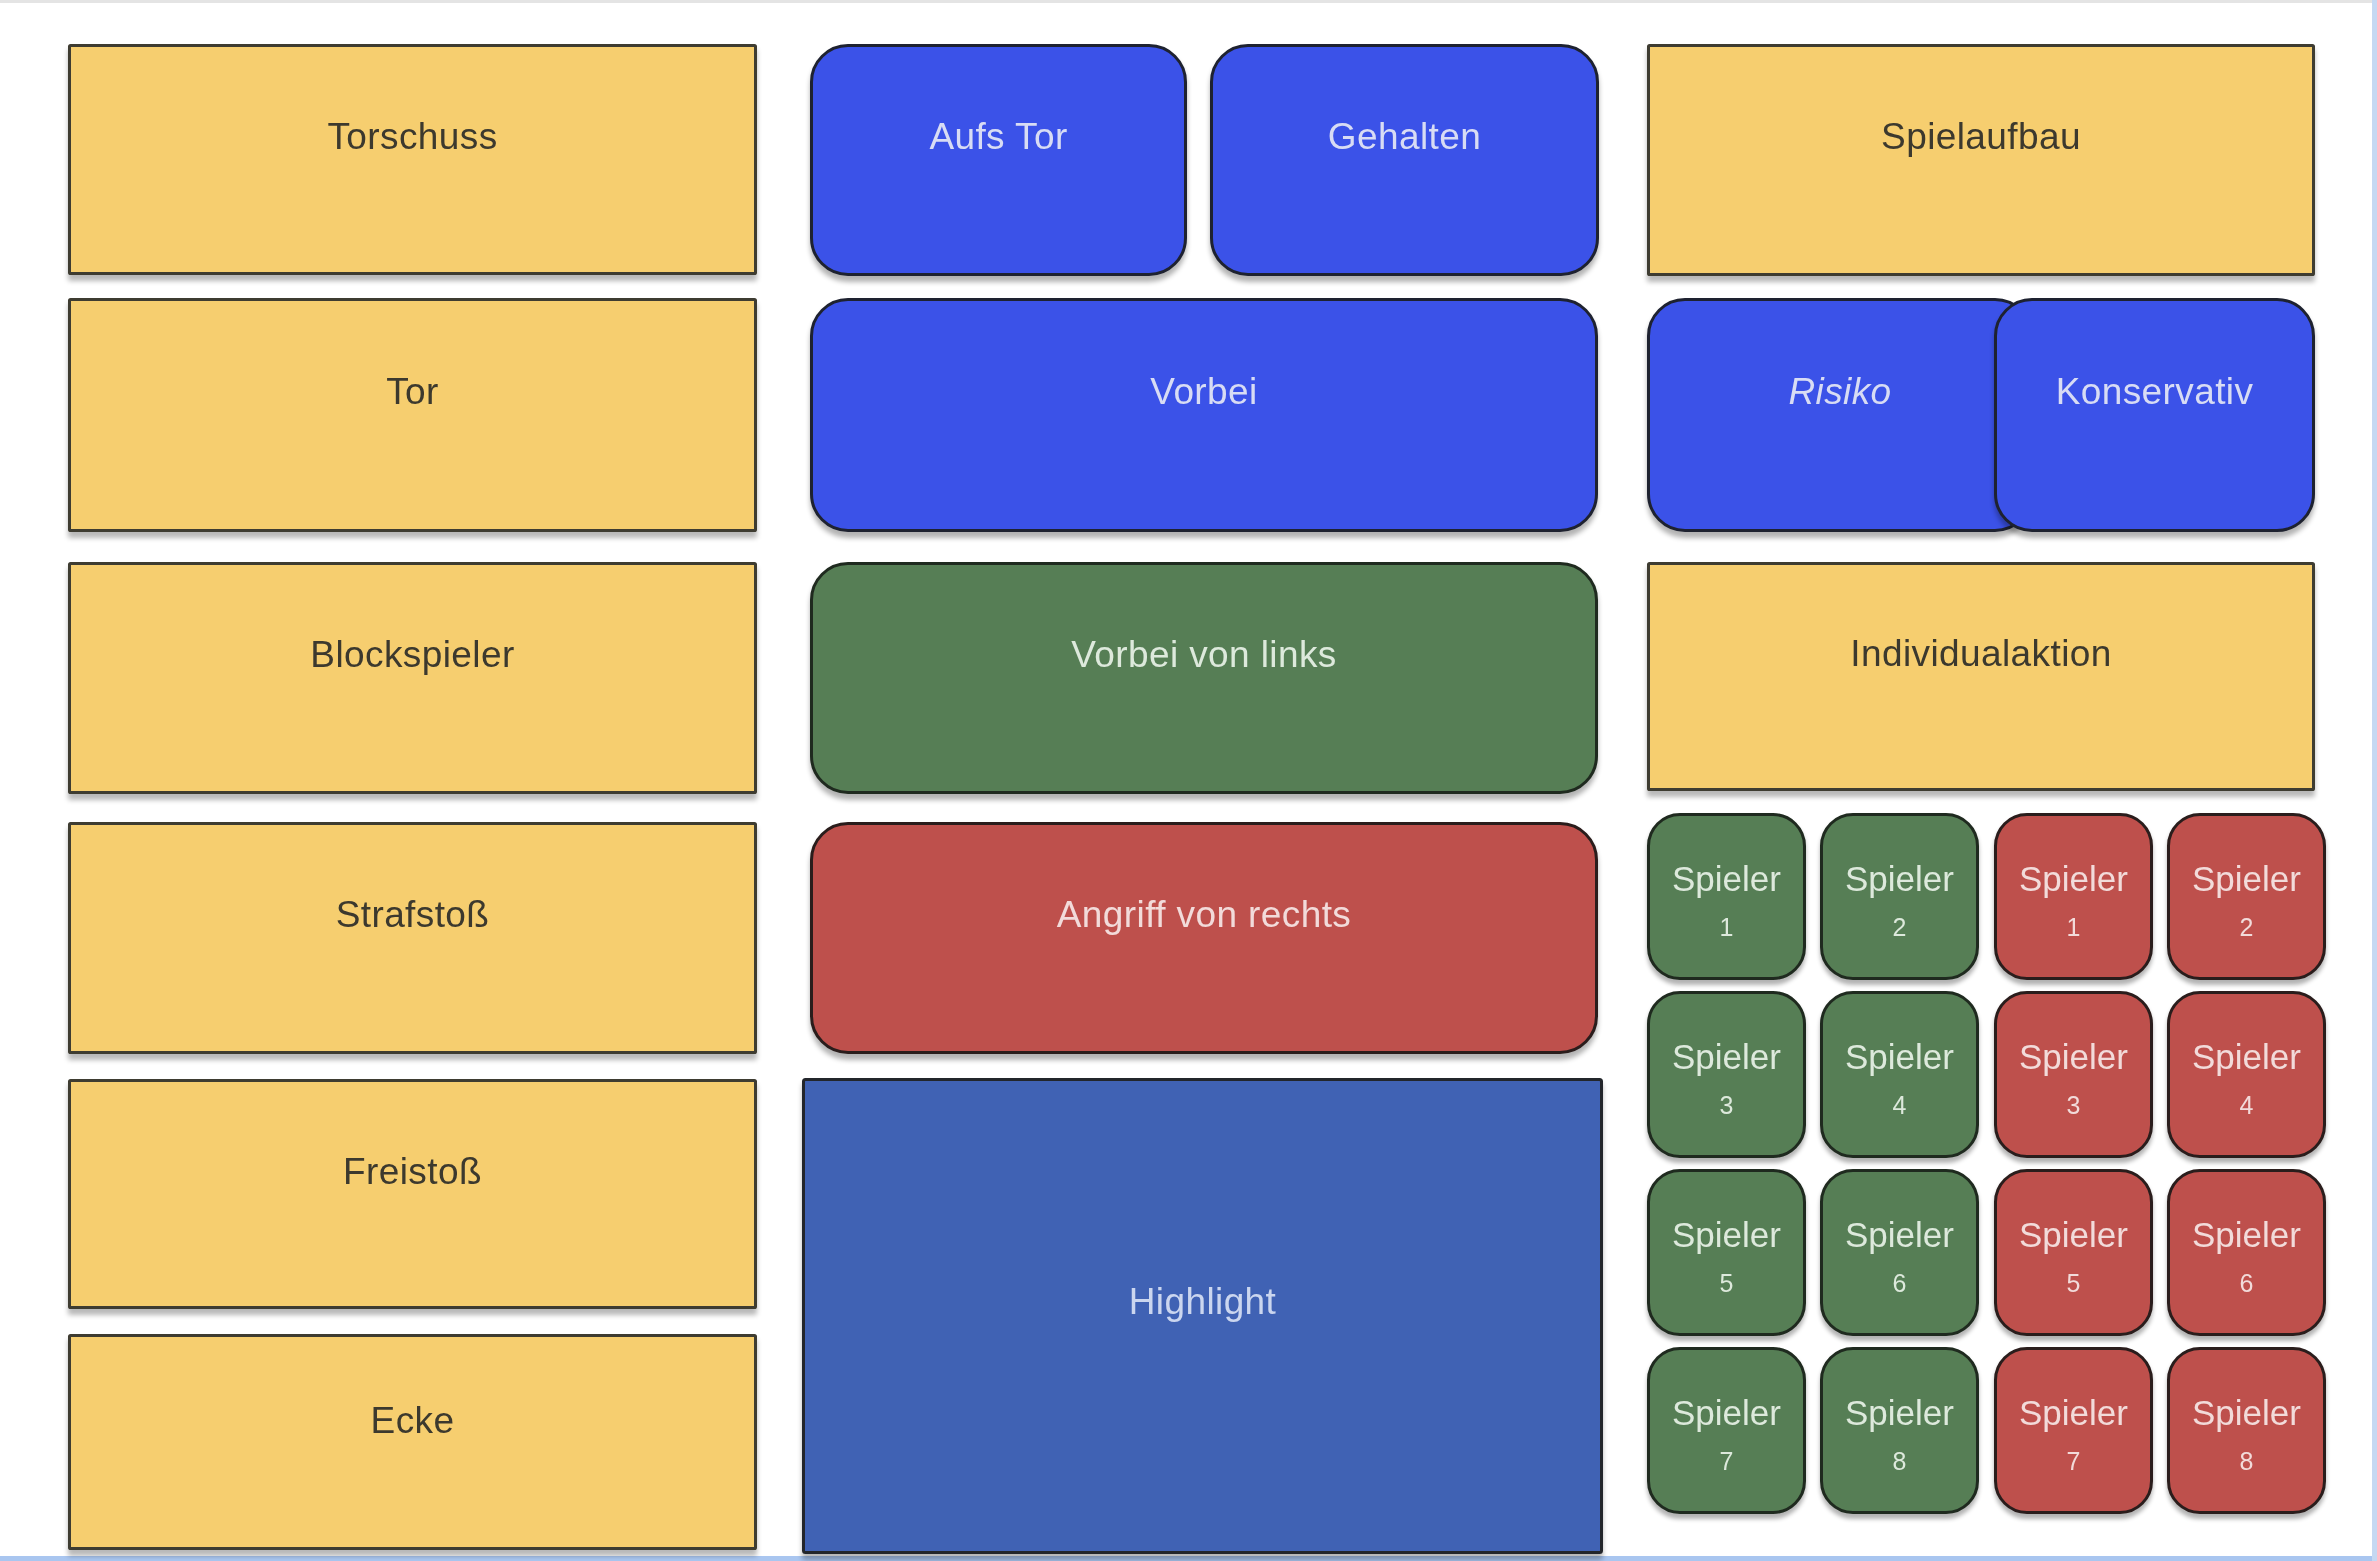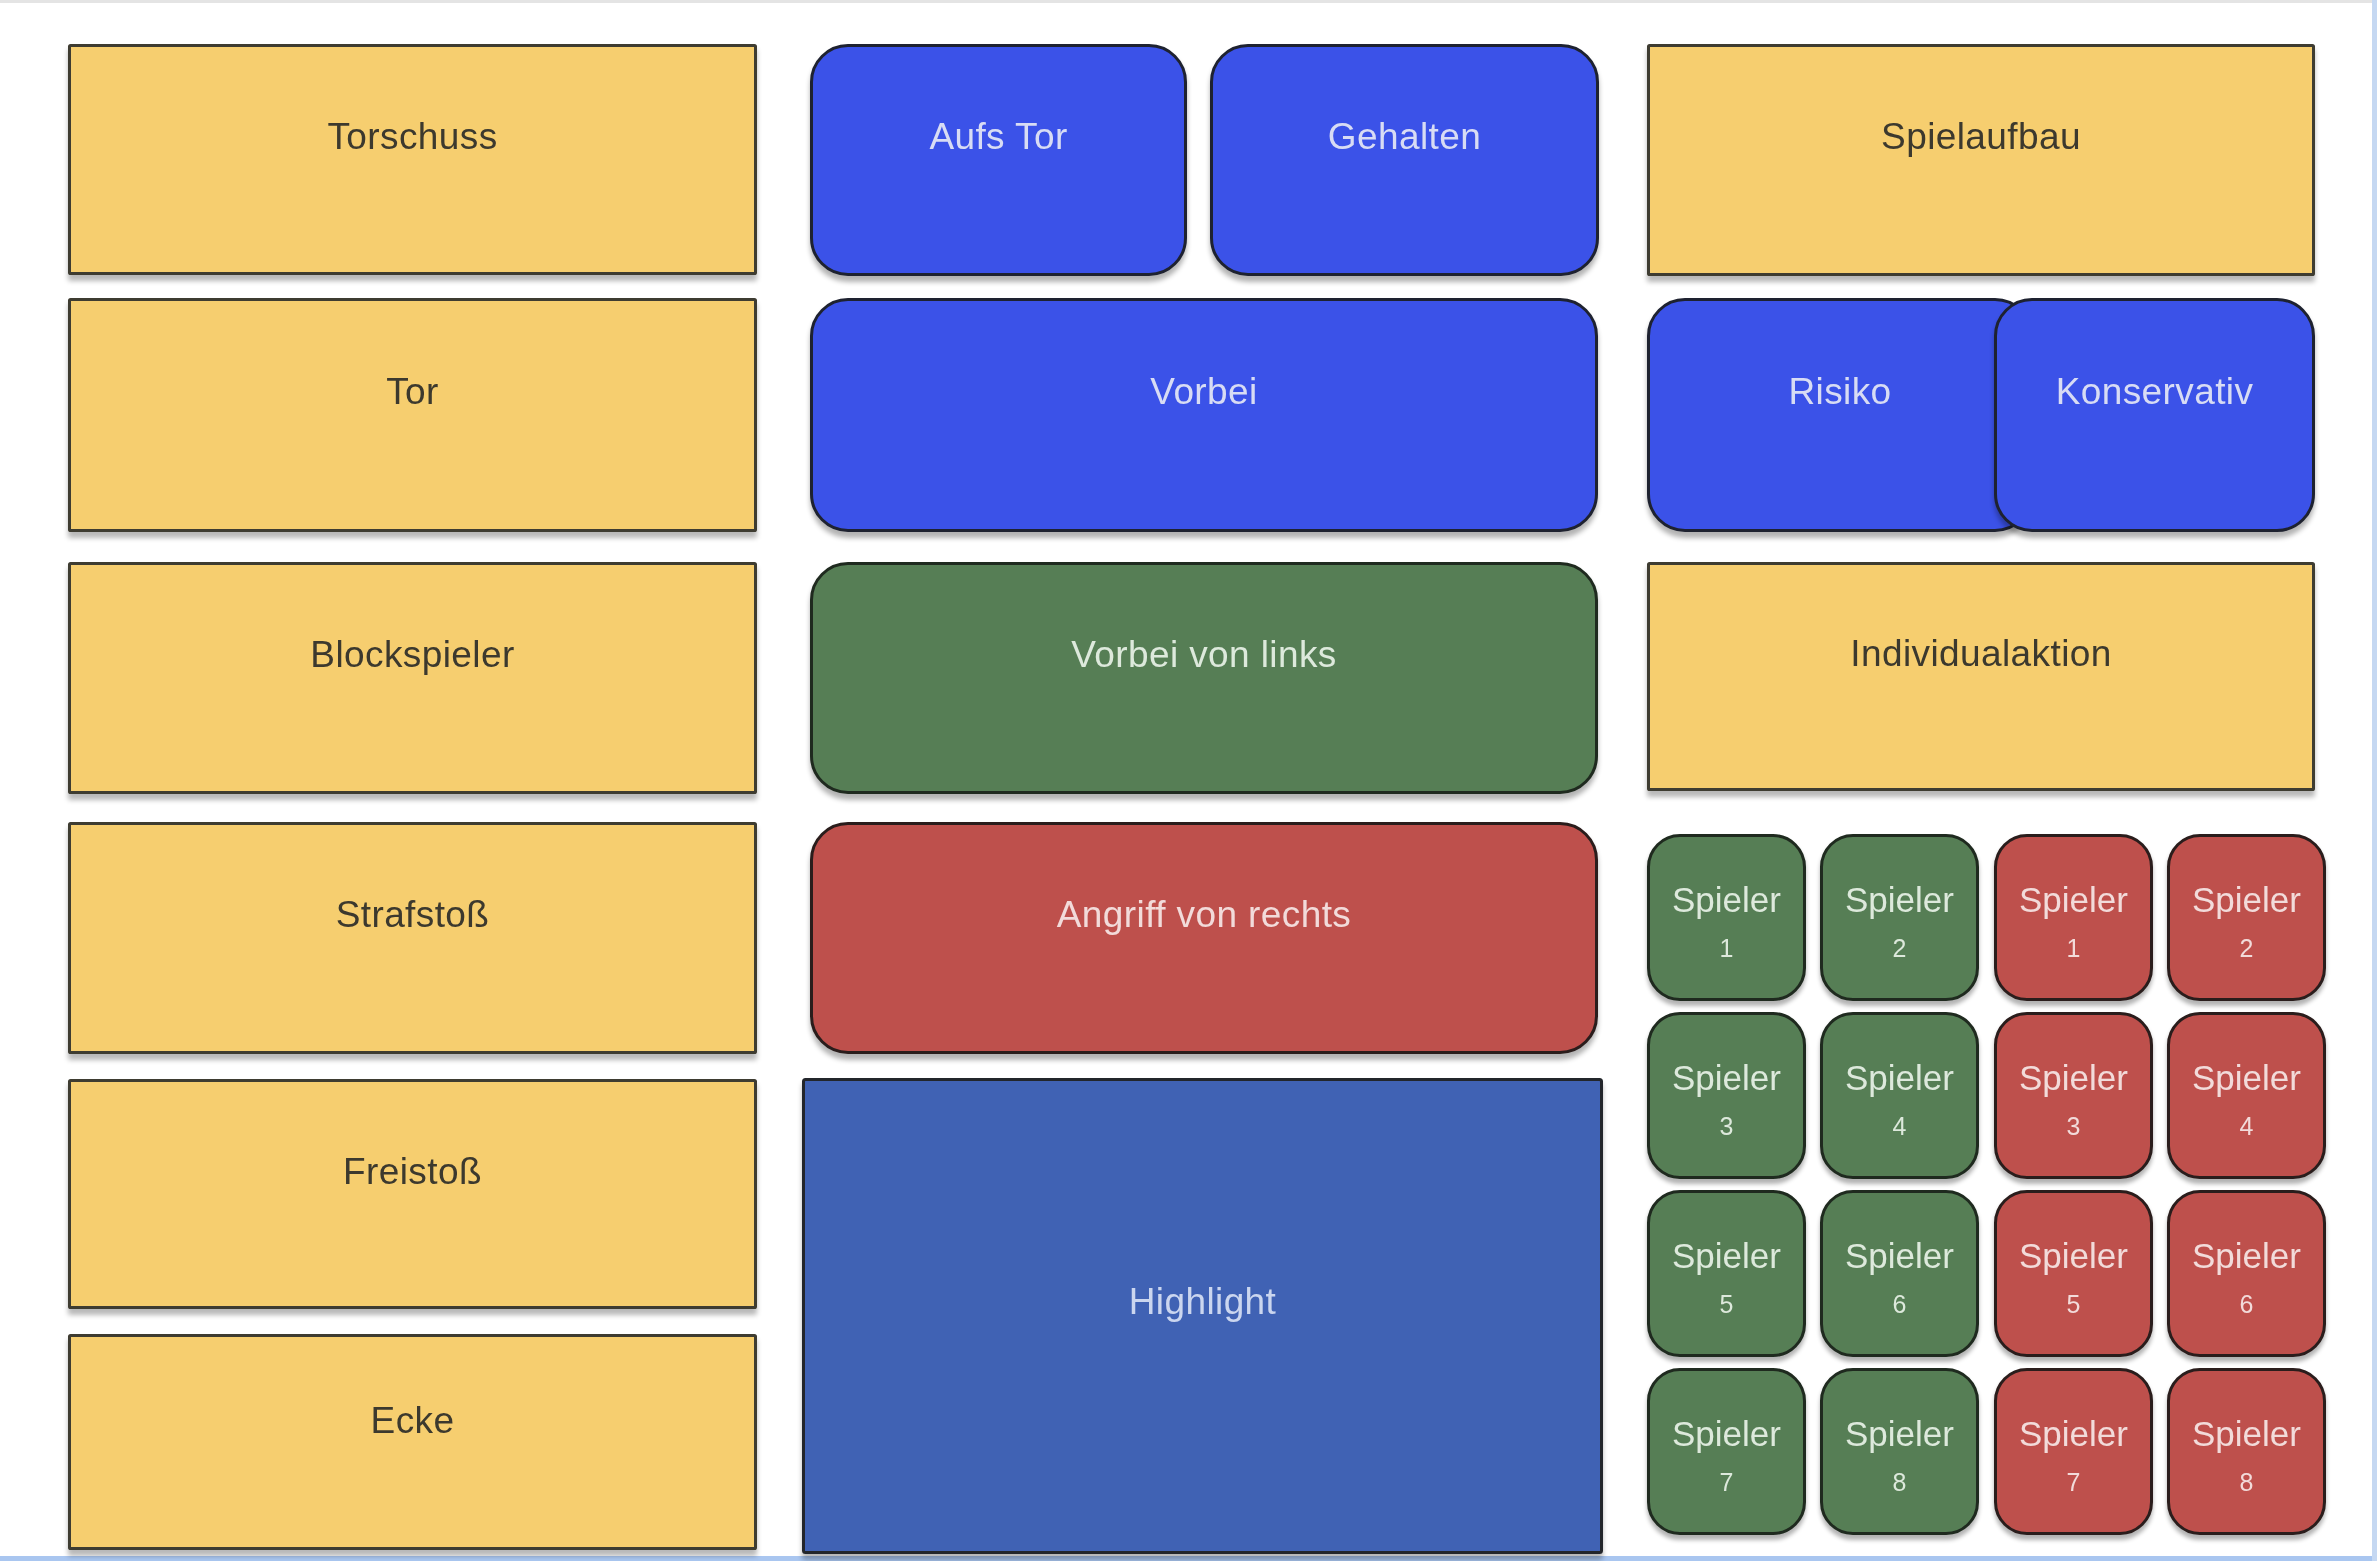--- a/index.html
+++ b/index.html
@@ -65,21 +65,21 @@
   .col-mid   { left: 810px; width: 788px; }
   .col-right { left: 1647px; width: 668px; padding-left: 8px; }
   .player {
     position: absolute;
     box-sizing: border-box;
     width: 159px;
     height: 167px;
     border-radius: 33px;
     cursor: pointer;
   }
-  .player.green, .player.red { border-width: 3.5px; box-shadow: 0 4.4px 4.4px rgba(0,0,0,0.30); margin-top: 21px; }
+  .player.green, .player.red { border-width: 3.5px; box-shadow: 0 4.4px 4.4px rgba(0,0,0,0.30); }
   .player .p-label {
     position: absolute;
     left: 50%;
     top: 39%;
     transform: translate(-50%, -50%);
     font-size: 35px;
     white-space: nowrap;
   }
   .player .p-num {
     position: absolute;
@@ -136,21 +136,21 @@
   <div class="box red col-mid" style="top:822px;height:232px;padding-left:8px;">
     <span class="label">Angriff von rechts</span>
   </div>
   <div class="box highlight-box" style="left:802px;top:1078px;width:801px;height:476px;">
     <span class="label">Highlight</span>
   </div>
 
   <div class="box yellow col-right" style="top:44px;height:232px;">
     <span class="label">Spielaufbau</span>
   </div>
-  <div class="box blue" style="left:1647px;top:298px;width:386px;height:234px;">
+  <div class="box blue" style="left:1647px;top:298px;width:386px;height:234px;font-style:italic;">
     <span class="label">Risiko</span>
   </div>
   <div class="box blue" style="left:1994px;top:298px;width:321px;height:234px;">
     <span class="label">Konservativ</span>
   </div>
   <div class="box yellow col-right" style="top:562px;height:229px;">
     <span class="label">Individualaktion</span>
   </div>
 
   <div class="player green" style="left:1647px;top:813px;">

